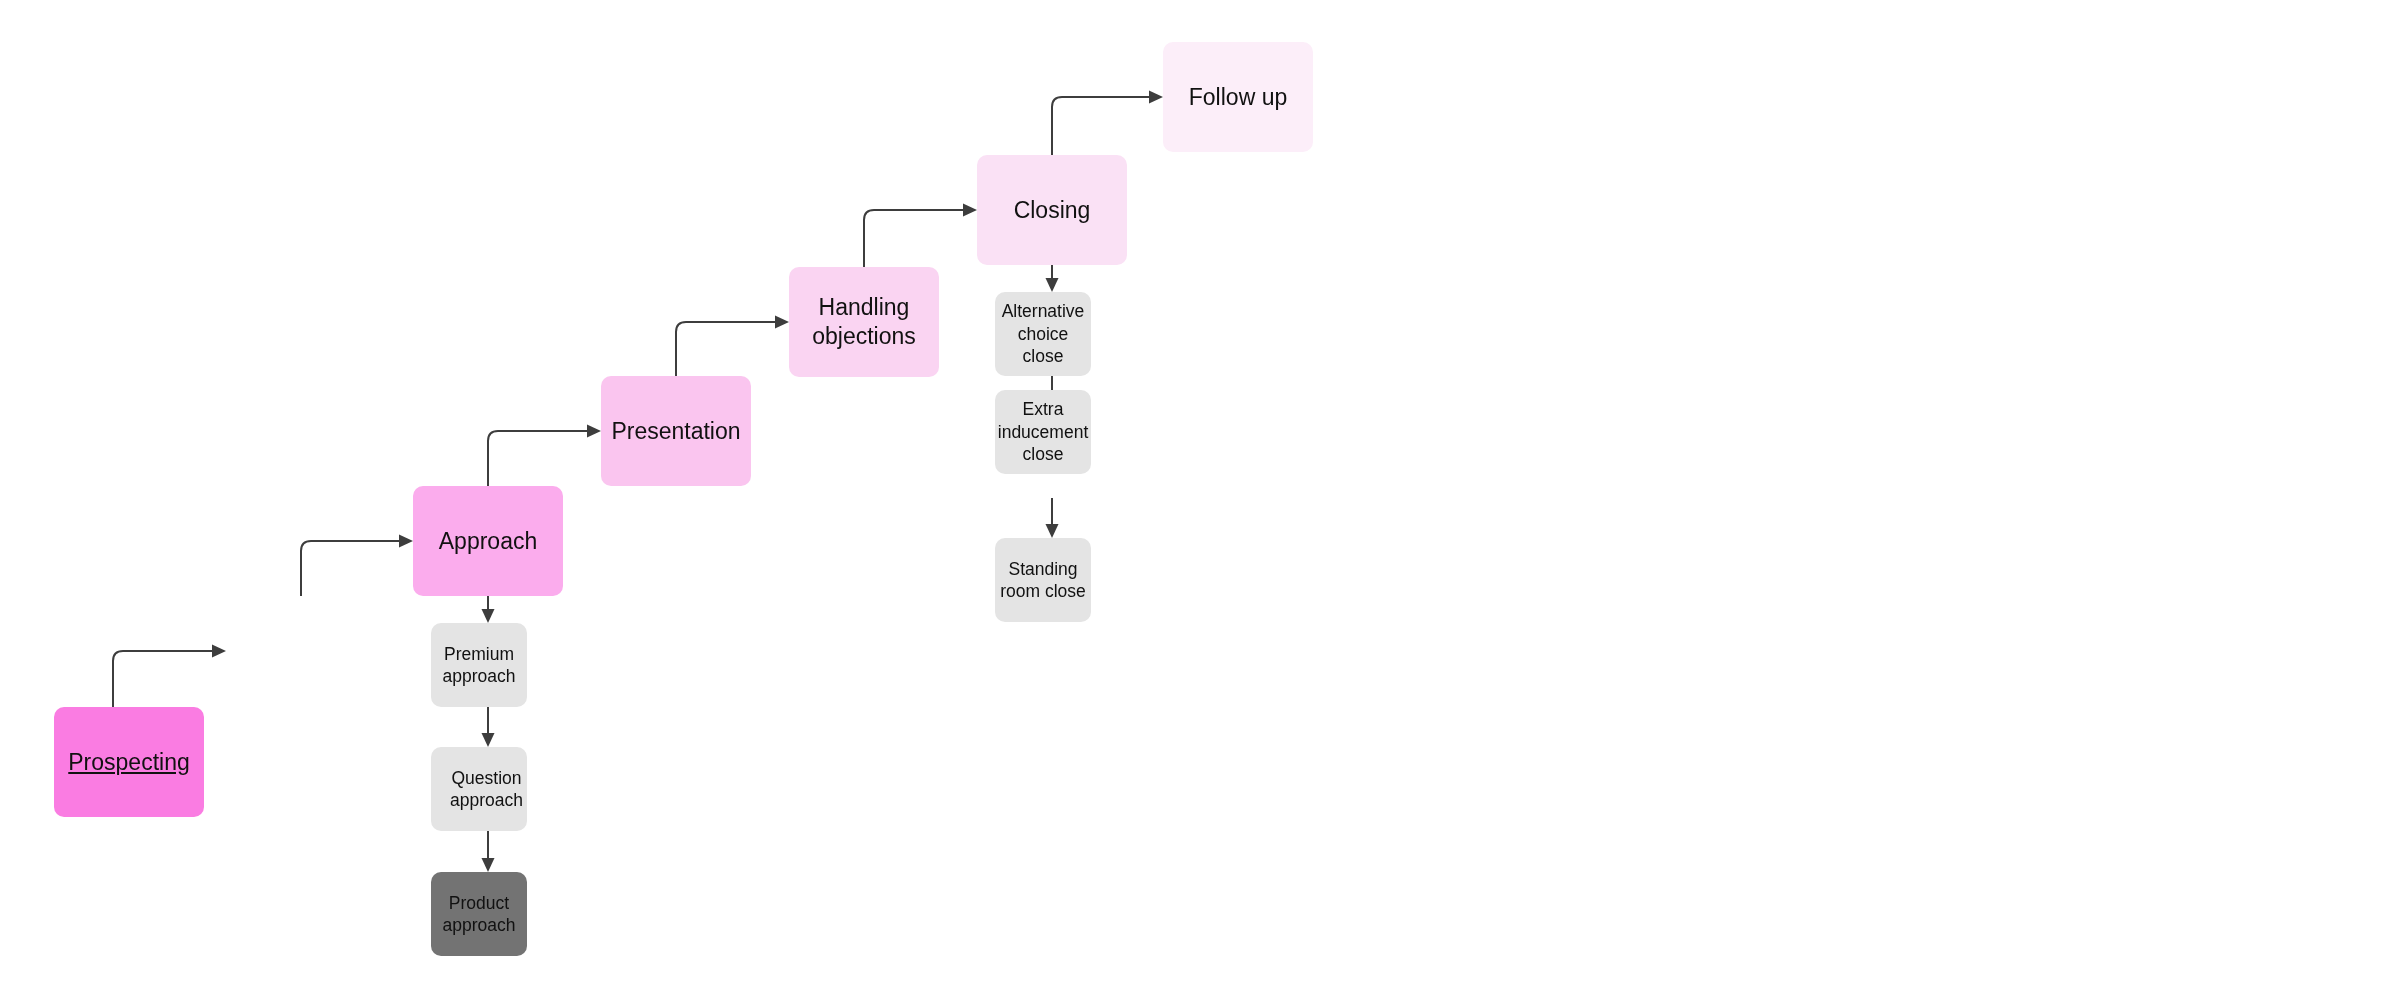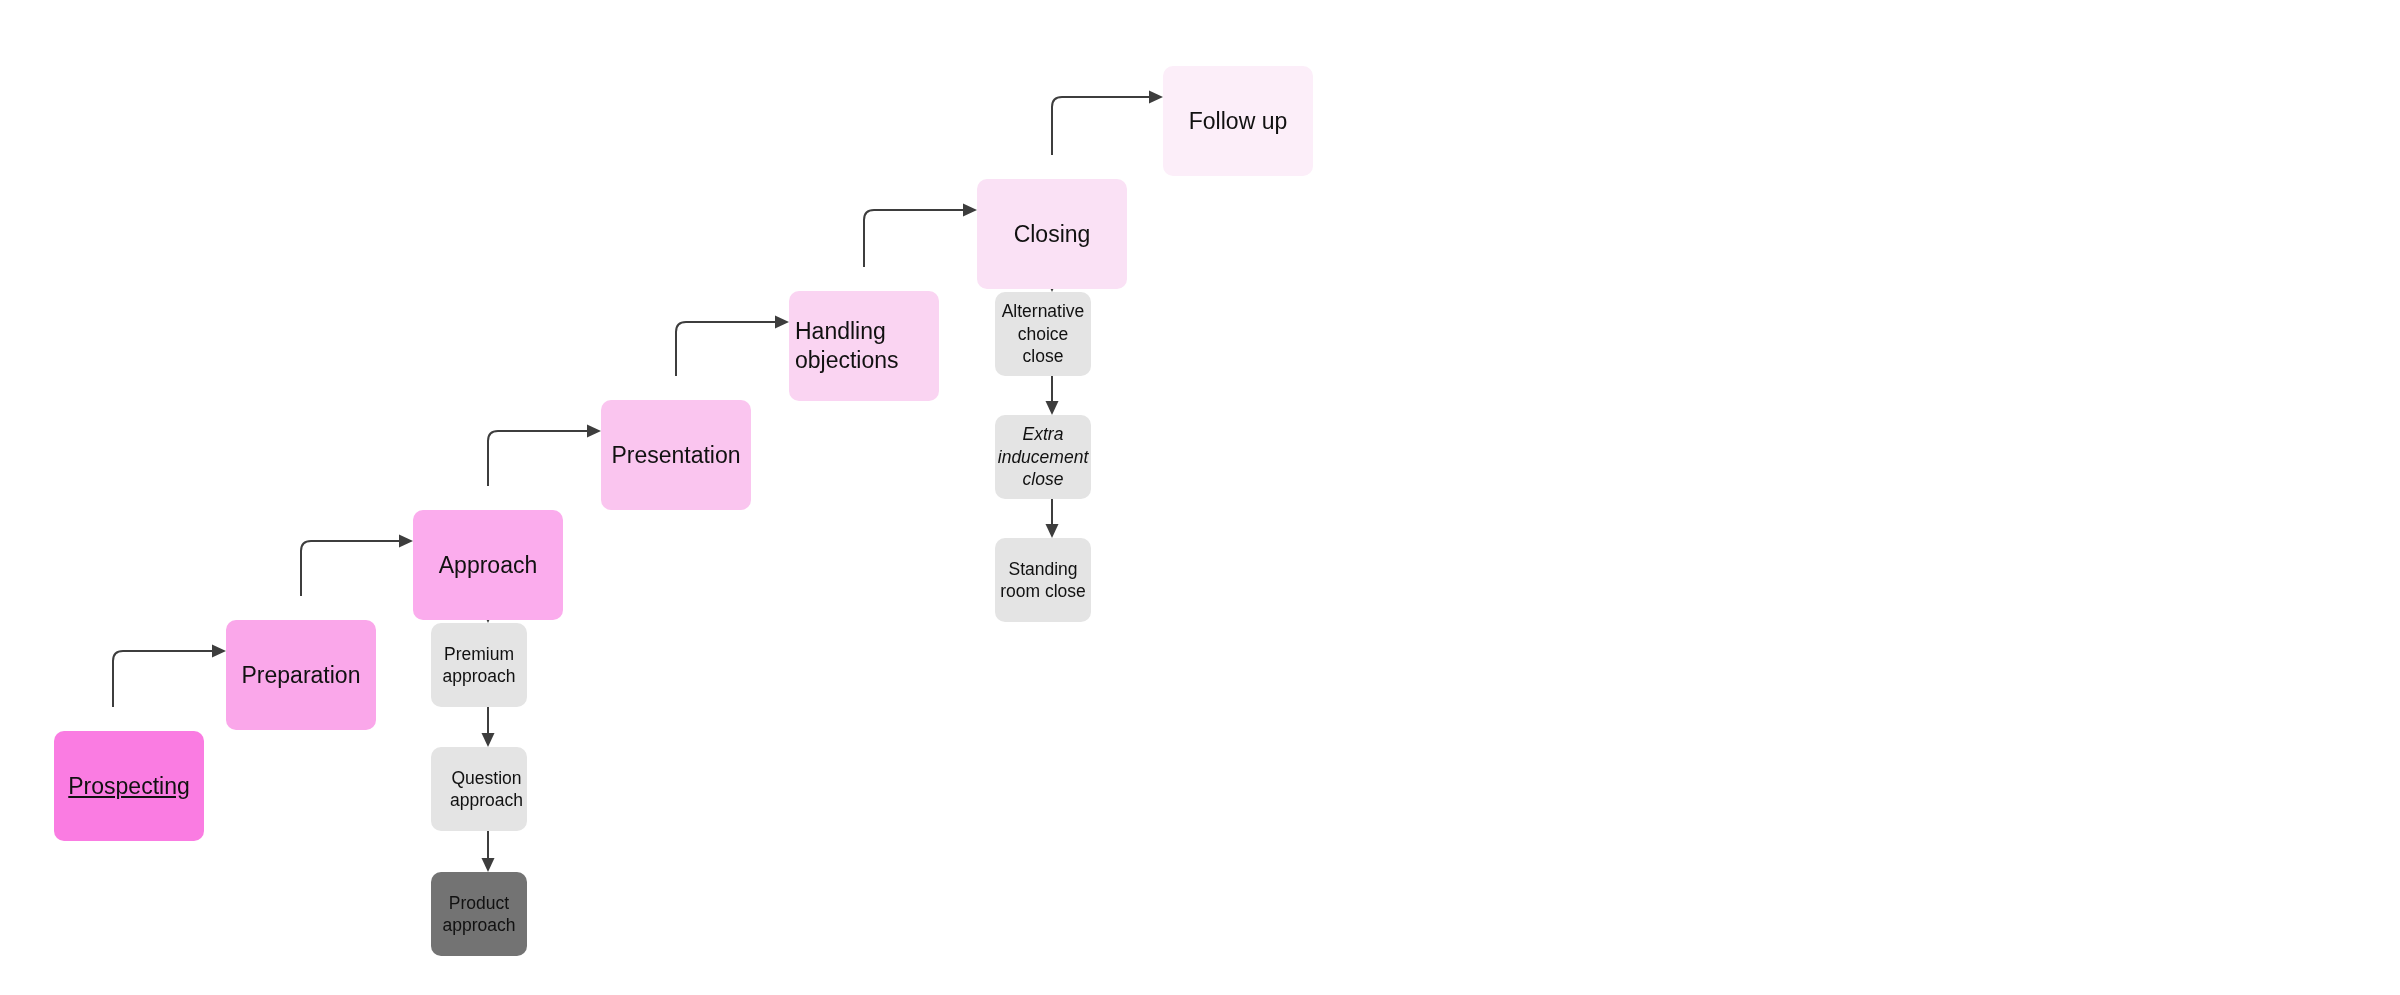--- a/index.html
+++ b/index.html
@@ -31,28 +31,27 @@
     stroke: none;
   }
   .node {
     position: absolute;
     width: 150px;
     height: 110px;
     border-radius: 10px;
     display: flex;
     align-items: center;
     justify-content: center;
-    text-align: left;
+    text-align: center;
     font-size: 23px;
     line-height: 1.25;
     color: #111111;
     padding: 0 6px;
     box-sizing: border-box;
     cursor: default;
-    margin-top: 24px;
   }
   .subnode {
     position: absolute;
     width: 96px;
     height: 84px;
     border-radius: 10px;
     display: flex;
     align-items: center;
     justify-content: center;
     text-align: center;
@@ -70,21 +69,21 @@
   .n-presentation { left: 601px;  top: 376px; }
   .n-handling     { left: 789px;  top: 267px; }
   .n-closing      { left: 977px;  top: 155px; }
   .n-followup     { left: 1163px; top: 42px;  }
   
   .s-premium  { left: 431px; top: 623px; }
   .s-question { left: 431px; top: 747px; }
   .s-product  { left: 431px; top: 872px; }
   
   .s-alt      { left: 995px; top: 292px; }
-  .s-extra    { left: 995px; top: 415px; font-style: italic; }
+  .s-extra    { left: 995px; top: 390px; }
   .s-standing { left: 995px; top: 538px; }
 </style>
 </head>
 <body>
 
 <div class="canvas">
 
   <svg class="edges-layer" viewBox="0 0 2400 995" xmlns="http://www.w3.org/2000/svg">
 
     <g>
@@ -135,23 +134,20 @@
     </g>
     <g>
       <path d="M1052 498 V526"></path>
       <polygon points="1052,538 1045.5,524 1058.5,524"></polygon>
     </g>
   </svg>
 
   <div class="node n-prospecting" style="background-color: rgb(250, 124, 226);">
     <span>Prospecting</span>
   </div>
-  <div class="node n-preparation" style="background-color: rgb(250, 167, 234);">
-    <span>Preparation</span>
-  </div>
   <div class="node n-approach" style="background-color: rgb(251, 172, 237);">
     <span>Approach</span>
   </div>
   <div class="node n-presentation" style="background-color: rgb(250, 197, 239);">
     <span>Presentation</span>
   </div>
   <div class="node n-handling" style="background-color: rgb(250, 212, 242);">
     <span>Handling objections</span>
   </div>
   <div class="node n-closing" style="background-color: rgb(250, 225, 245);">

